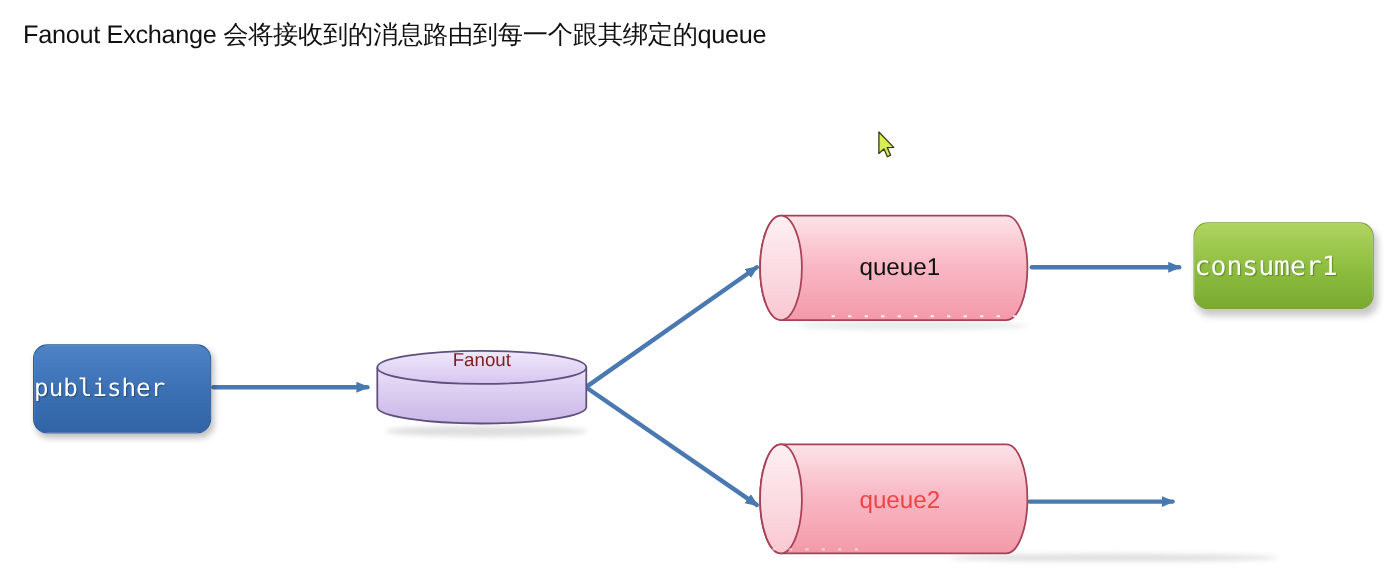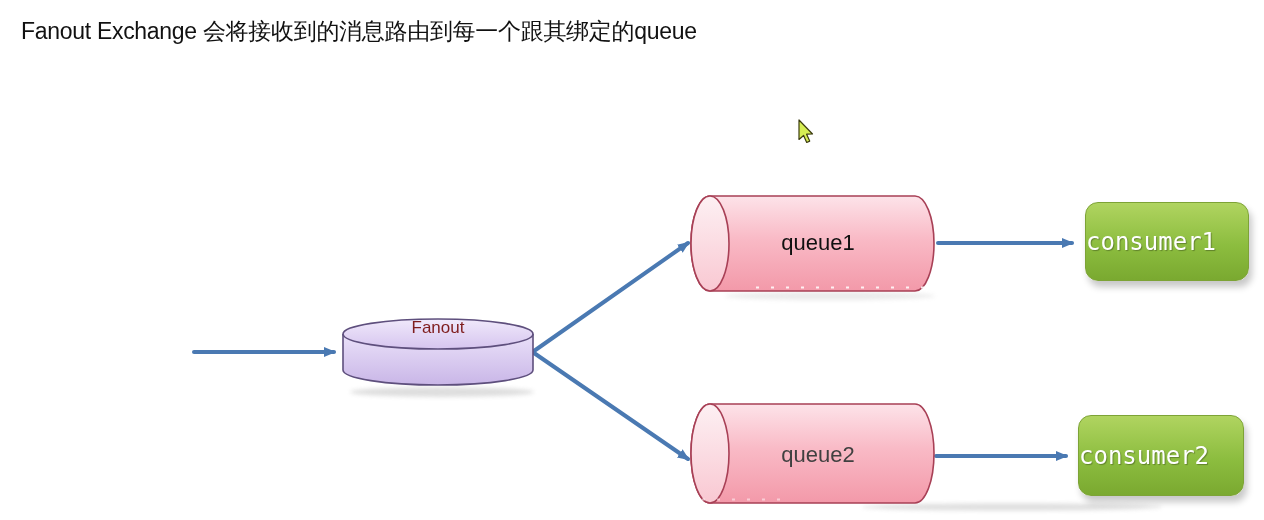--- a/index.html
+++ b/index.html
@@ -63,21 +63,21 @@
   .consumer2-box { left: 1078px; top: 415px; width: 164px; height: 79px; }
   .cyl-label {
     position: absolute;
     transform: translate(-50%, -50%);
     font-family: Liberation Sans, sans-serif;
     white-space: nowrap;
   }
   .fanout-label   { left: 438px; top: 328px; font-size: 17px; color: #7f1d1d; }
   .exchange-label { left: 438px; top: 358px; font-size: 23px; color: #0a0a0a; }
   .queue1-label   { left: 818px; top: 243px; font-size: 22px; color: #101010; }
-  .queue2-label   { left: 818px; top: 455px; font-size: 22px; color: #404040; }
+  .queue2-label   { left: 818px; top: 455px; font-size: 22px; color: #ef4444; }
 </style>
 </head>
 <body>
 
 <div class="canvas">
 
   <div class="title">Fanout Exchange 会将接收到的消息路由到每一个跟其绑定的queue</div>
 
   <svg class="diagram-svg" viewBox="0 0 1264 520" xmlns="http://www.w3.org/2000/svg">
     <defs>
@@ -135,26 +135,26 @@
       <path d="M 710 404 L 915 404 A 19 49.5 0 0 1 915 503 L 710 503 A 19 49.5 0 0 1 710 404 Z" fill="url(#qbody)" stroke="#a84056" stroke-width="1.6"></path>
       <ellipse cx="710" cy="453.5" rx="19" ry="49.5" fill="url(#qcap)" stroke="#a84056" stroke-width="1.6"></ellipse>
       <path d="M 702 499.5 L 786 499.5" stroke="#ffffff" stroke-width="2" stroke-dasharray="3 12" opacity="0.5" fill="none"></path>
     </g>
 
     <g transform="translate(799,120)">
       <path d="M0,0 L0,19.5 L4.6,15.5 L7.7,22.5 L10.7,21.1 L7.6,14.2 L13.5,14.0 Z" fill="#d7ee54" stroke="#3c3c10" stroke-width="1.2" stroke-linejoin="round"></path>
     </g>
   </svg>
 
+  <div class="node-box publisher-box">
+    <span>publisher</span>
+  </div>
 
   <div class="node-box consumer-box consumer1-box">
     <span>consumer1</span>
   </div>
 
-  <div class="node-box consumer-box consumer2-box">
-    <span>consumer2</span>
-  </div>
 
   <div class="cyl-label fanout-label">Fanout</div>
   <div class="cyl-label queue1-label">queue1</div>
   <div class="cyl-label queue2-label">queue2</div>
 
 </div>
 
 </body></html>

